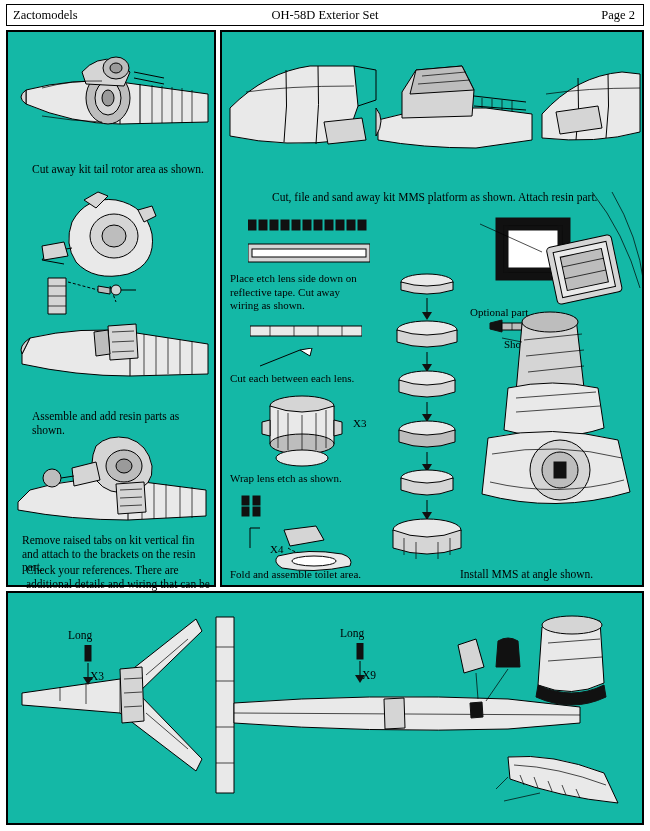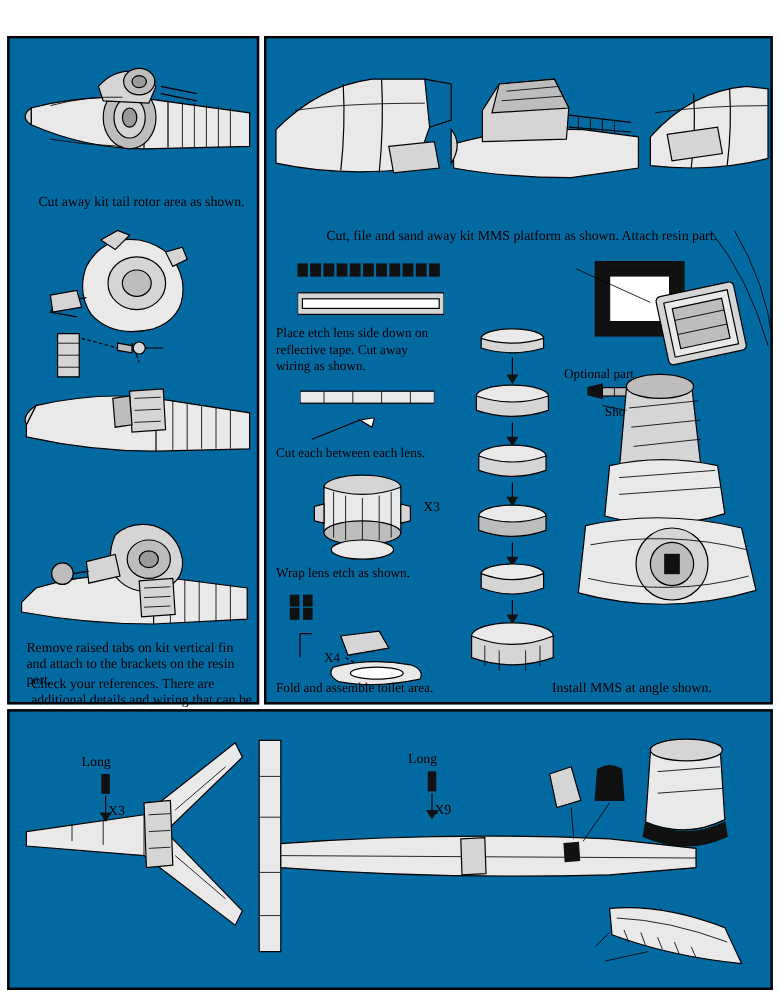--- a/index.html
+++ b/index.html
@@ -19,21 +19,21 @@
   .header{
     position:absolute;left:6px;top:4px;width:638px;height:22px;
     border:1px solid #000;
     box-sizing:border-box;
   }
   .header .h-left{position:absolute;left:6px;top:3px;font-size:12.5px;}
   .header .h-center{position:absolute;left:0;right:0;top:3px;text-align:center;font-size:12.5px;}
   .header .h-right{position:absolute;right:8px;top:3px;font-size:12.5px;}
 
   
-  .frame{position:absolute;border:2px solid #000;box-sizing:border-box;background:#0369a1;}
+  .frame{position:absolute;border:2px solid #000;box-sizing:border-box;background:#14b8a6;}
   #frame-left{left:6px;top:30px;width:210px;height:557px;}
   #frame-right{left:220px;top:30px;width:424px;height:557px;}
   #frame-bottom{left:6px;top:591px;width:638px;height:234px;}
 
   .cap{
     position:absolute;
     font-family:"Liberation Serif", serif;
     font-size:11.5px;
     line-height:13.5px;
     color:#000;
@@ -52,20 +52,25 @@
   .fillg3{fill:#bdbdbd;stroke:#000;stroke-width:1;}
   .fillg4{fill:#9a9a9a;stroke:#000;stroke-width:1;}
   .fillk{fill:#111;stroke:#111;stroke-width:1;}
   .nos{stroke:none;}
 </style>
 </head>
 <body>
 
 <div class="page">
 
+  <div class="header">
+    <div class="h-left">Zactomodels</div>
+    <div class="h-center">OH-58D Exterior Set</div>
+    <div class="h-right">Page 2</div>
+  </div>
 
   <div class="frame" id="frame-left">
 
     <div class="art" style="left:4px;top:6px;">
       <svg width="200" height="110" viewBox="0 0 200 110">
 
         <path class="fillg1" d="M14 66 L14 52 Q60 40 108 44 L196 56 L196 84 L108 86 Q60 86 14 66 Z"></path>
         <path class="ln" d="M108 44 L108 86"></path>
         <path class="ln" d="M128 46 L128 85"></path>
         <path class="ln-thin" d="M140 47 L140 85 M150 48 L150 85 M160 49 L160 85 M170 50 L170 85 M180 52 L180 85"></path>
@@ -112,20 +117,21 @@
         <path class="fillg1" d="M10 168 L18 152 Q70 140 118 146 L196 158 L196 188 L118 190 Q64 190 10 178 Z"></path>
         <path class="ln" d="M118 146 L118 190"></path>
         <path class="ln-thin" d="M132 148 L132 189 M144 150 L144 189 M156 152 L156 188 M168 153 L168 188 M180 155 L180 188"></path>
         <path class="fillg2" d="M18 152 Q6 160 10 168 Z"></path>
 
         <path class="fillg2" d="M96 140 L124 138 L126 172 L98 174 Z"></path>
         <path class="ln-thin" d="M100 146 L122 145 M100 156 L122 155 M100 166 L122 165"></path>
         <path class="fillg3" d="M82 146 L96 144 L98 168 L84 170 Z"></path>
       </svg>
     </div>
+    <div class="cap" style="left:24px;top:378px;width:182px;">Assemble and add resin parts as shown.</div>
 
     <div class="art" style="left:4px;top:400px;">
       <svg width="200" height="100" viewBox="0 0 200 100">
         <path class="fillg1" d="M6 70 L18 58 Q64 44 116 48 L194 58 L194 84 L116 88 Q60 88 6 78 Z"></path>
         <path class="ln" d="M116 48 L116 88"></path>
         <path class="ln-thin" d="M130 50 L130 87 M142 51 L142 87 M154 52 L154 86 M168 54 L168 86 M180 55 L180 86"></path>
 
         <path class="fillg2" d="M84 14 Q96 2 116 6 Q136 12 140 34 Q142 54 120 60 Q96 64 84 48 Q76 32 84 14 Z"></path>
         <ellipse class="fillg3" cx="112" cy="34" rx="18" ry="16"></ellipse>
         <ellipse class="fillg4" cx="112" cy="34" rx="8" ry="7"></ellipse>

